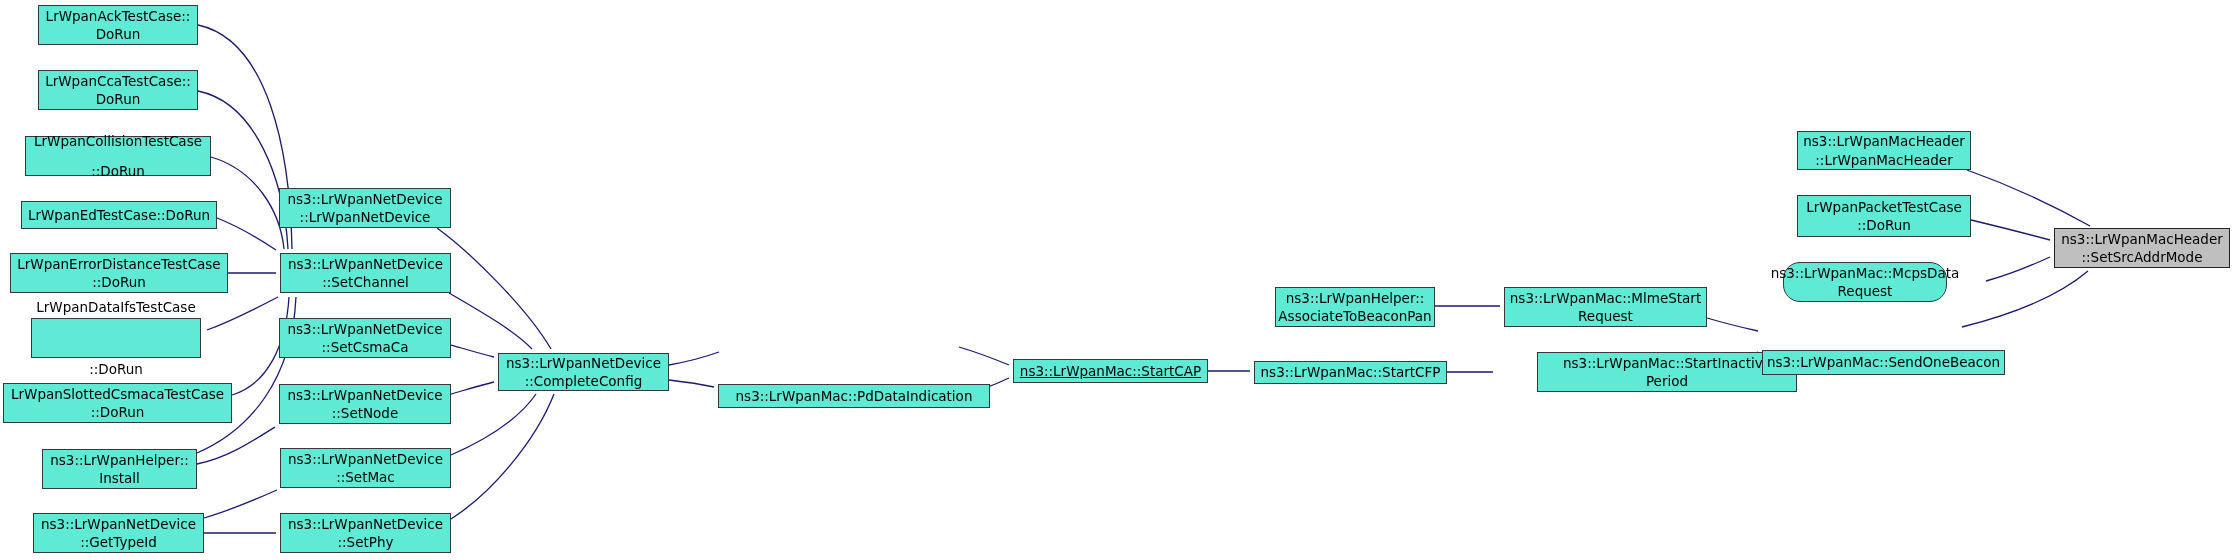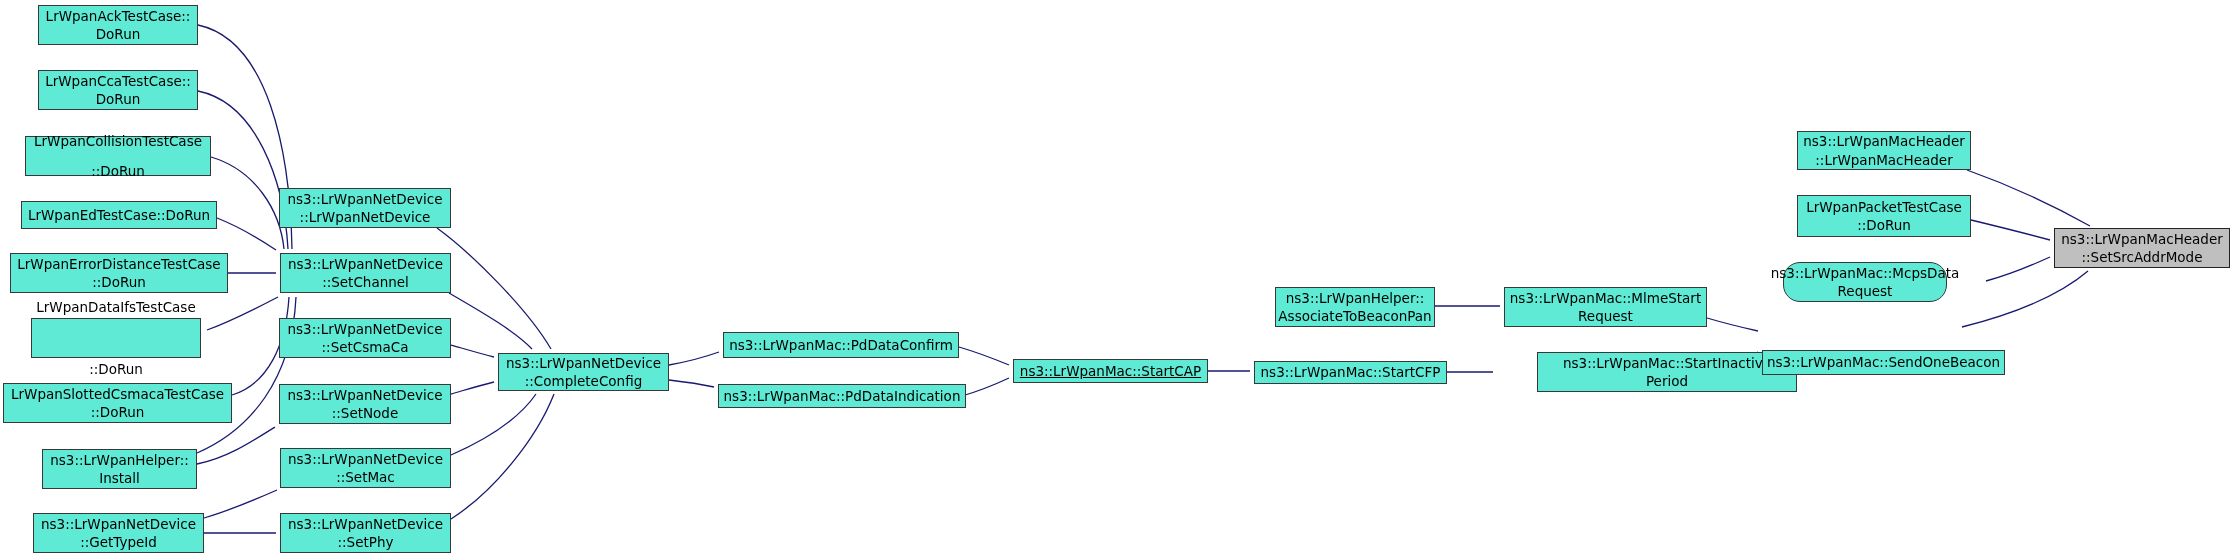--- a/index.html
+++ b/index.html
@@ -124,24 +124,21 @@
         <div class="line">::SetMac</div>
       </div>
       <div class="node" style="left: 280px; top: 513px; width: 171px; height: 40px;">
         <div class="line">ns3::LrWpanNetDevice</div>
         <div class="line">::SetPhy</div>
       </div>
       <div class="node" style="left: 498px; top: 353px; width: 171px; height: 38px;">
         <div class="line">ns3::LrWpanNetDevice</div>
         <div class="line">::CompleteConfig</div>
       </div>
-      <div class="node" style="left: 723px; top: 332px; width: 236px; height: 26px;">
-        <div class="line">ns3::LrWpanMac::PdDataConfirm</div>
-      </div>
-      <div class="node" style="left: 718px; top: 384px; width: 248px; height: 24px;">
+      <div class="node" style="left: 718px; top: 384px; width: 272px; height: 24px;">
         <div class="line">ns3::LrWpanMac::PdDataIndication</div>
       </div>
       <div class="node" style="left: 1013px; top: 359px; width: 195px; height: 24px; text-decoration: underline;">
         <div class="line">ns3::LrWpanMac::StartCAP</div>
       </div>
       <div class="node" style="left: 1254px; top: 361px; width: 193px; height: 23px;">
         <div class="line">ns3::LrWpanMac::StartCFP</div>
       </div>
       <div class="node" style="left: 1275px; top: 287px; width: 160px; height: 40px;">
         <div class="line">ns3::LrWpanHelper::</div>

